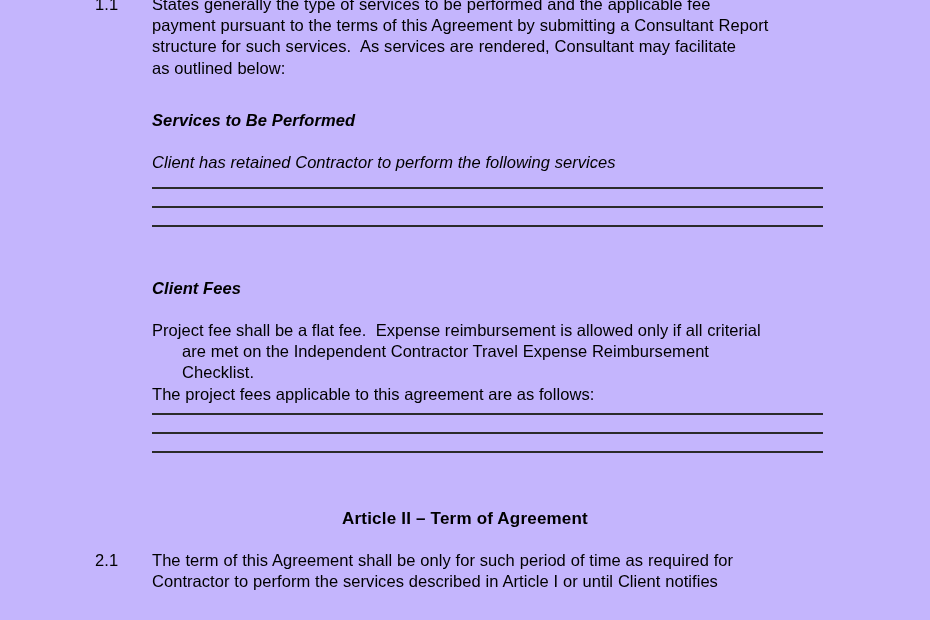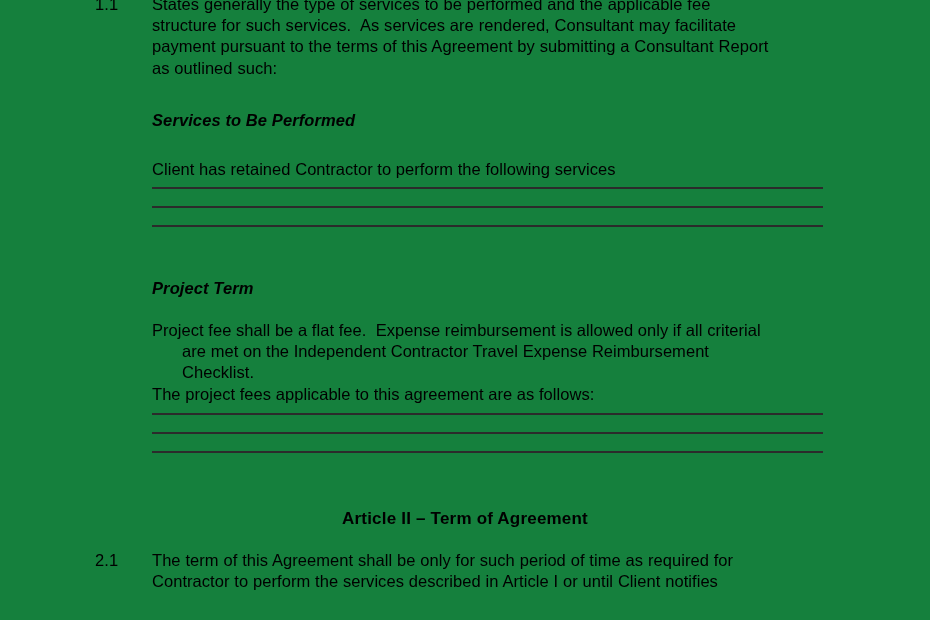--- a/index.html
+++ b/index.html
@@ -13,21 +13,21 @@
     background: #ffffff;
     font-family: "Liberation Sans", sans-serif;
     color: #000000;
     overflow: hidden;
   }
 
   .page {
     position: relative;
     width: 930px;
     height: 620px;
-    background: #15803d;
+    background: #c4b5fd;
   }
 
   
   .clause {
     position: absolute;
     left: 0;
     width: 930px;
   }
   .clause-number {
     position: absolute;
@@ -101,37 +101,37 @@
 </style>
 </head>
 <body>
 
 <div class="page">
 
   <div class="clause" style="top:-6px;">
     <div class="clause-number">1.1</div>
     <div class="clause-body">
       <span class="line">States generally the type of services to be performed and the applicable fee</span>
+      <span class="line">payment pursuant to the terms of this Agreement by submitting a Consultant Report</span>
       <span class="line">structure for such services.  As services are rendered, Consultant may facilitate</span>
-      <span class="line">payment pursuant to the terms of this Agreement by submitting a Consultant Report</span>
-      <span class="line">as outlined such:</span>
+      <span class="line">as outlined below:</span>
     </div>
   </div>
 
   <div class="subheading" style="top:110px;text-align:center;">Services to Be Performed</div>
 
-  <div class="body-para" style="top:159px;">Client has retained Contractor to perform the following services</div>
+  <div class="body-para" style="top:152px;font-style:italic;">Client has retained Contractor to perform the following services</div>
 
   <div class="rules" style="top:187px;">
     <div class="rule"></div>
     <div class="rule" style="margin-top:17px;"></div>
     <div class="rule" style="margin-top:17px;"></div>
   </div>
 
-  <div class="subheading" style="top:278px;">Project Term</div>
+  <div class="subheading" style="top:278px;">Client Fees</div>
 
   <div class="body-para" style="top:320px;">
     <span class="line">Project fee shall be a flat fee.  Expense reimbursement is allowed only if all criterial</span>
     <span class="line indent-line">are met on the Independent Contractor Travel Expense Reimbursement</span>
     <span class="line indent-line">Checklist.</span>
     <span class="line">The project fees applicable to this agreement are as follows:</span>
   </div>
 
   <div class="rules" style="top:413px;">
     <div class="rule"></div>

